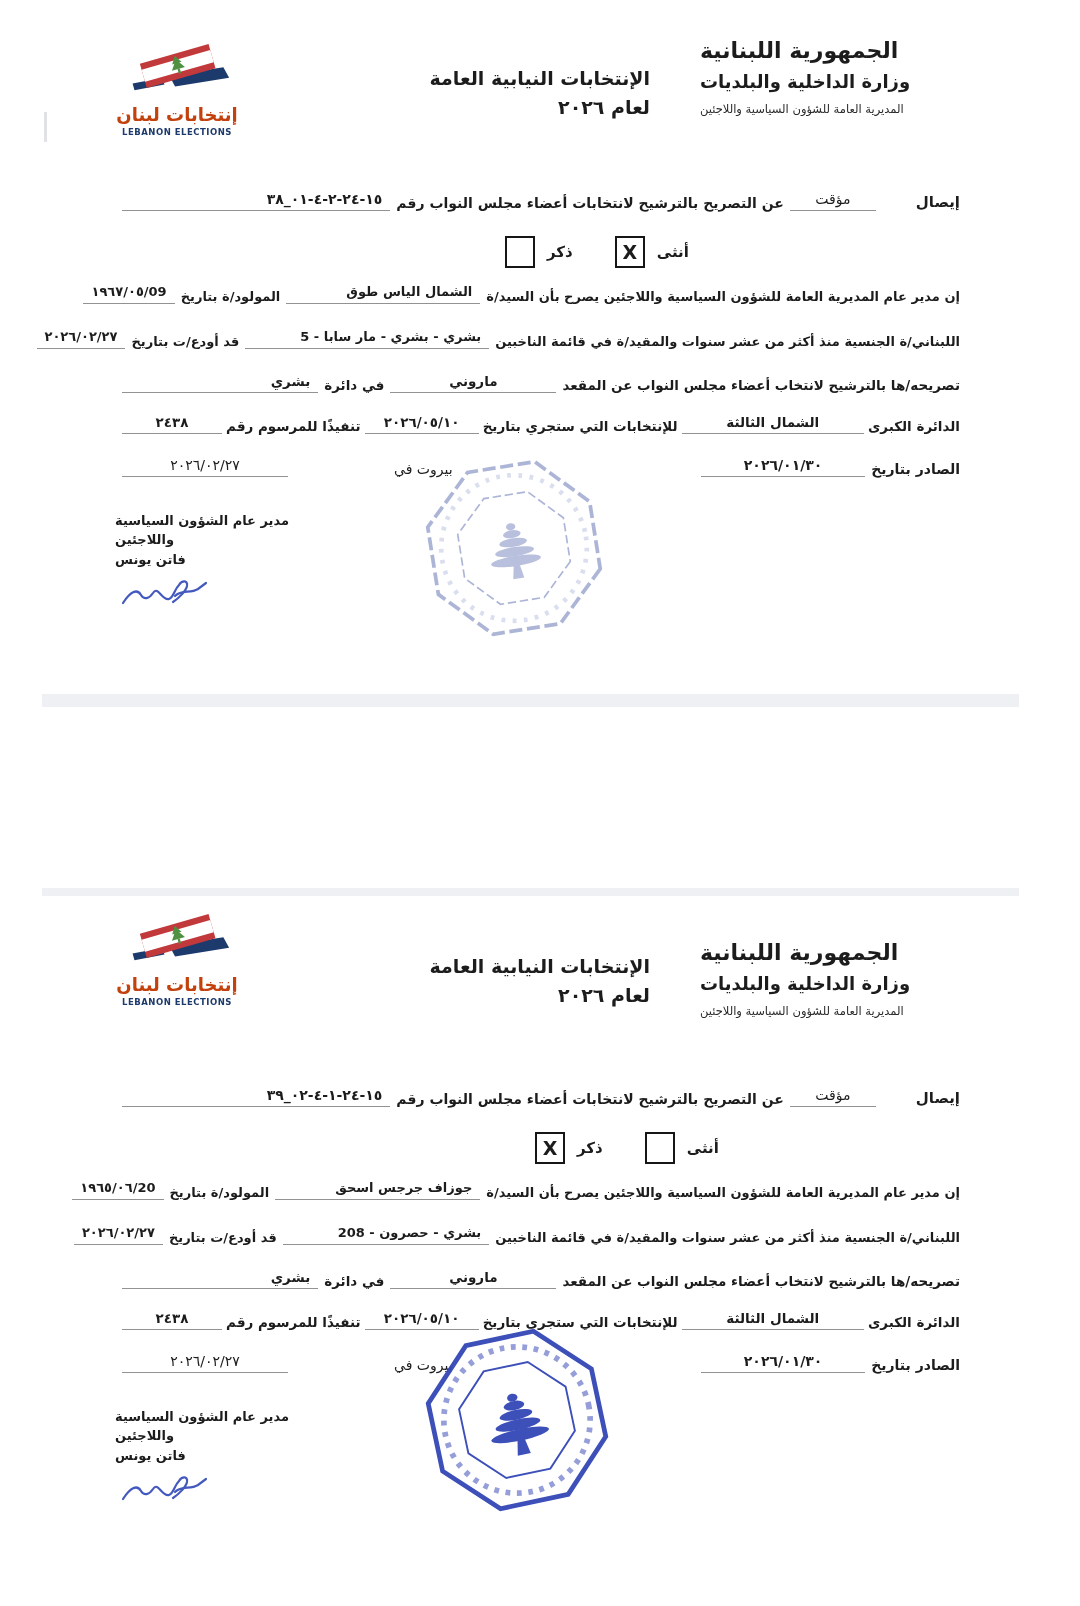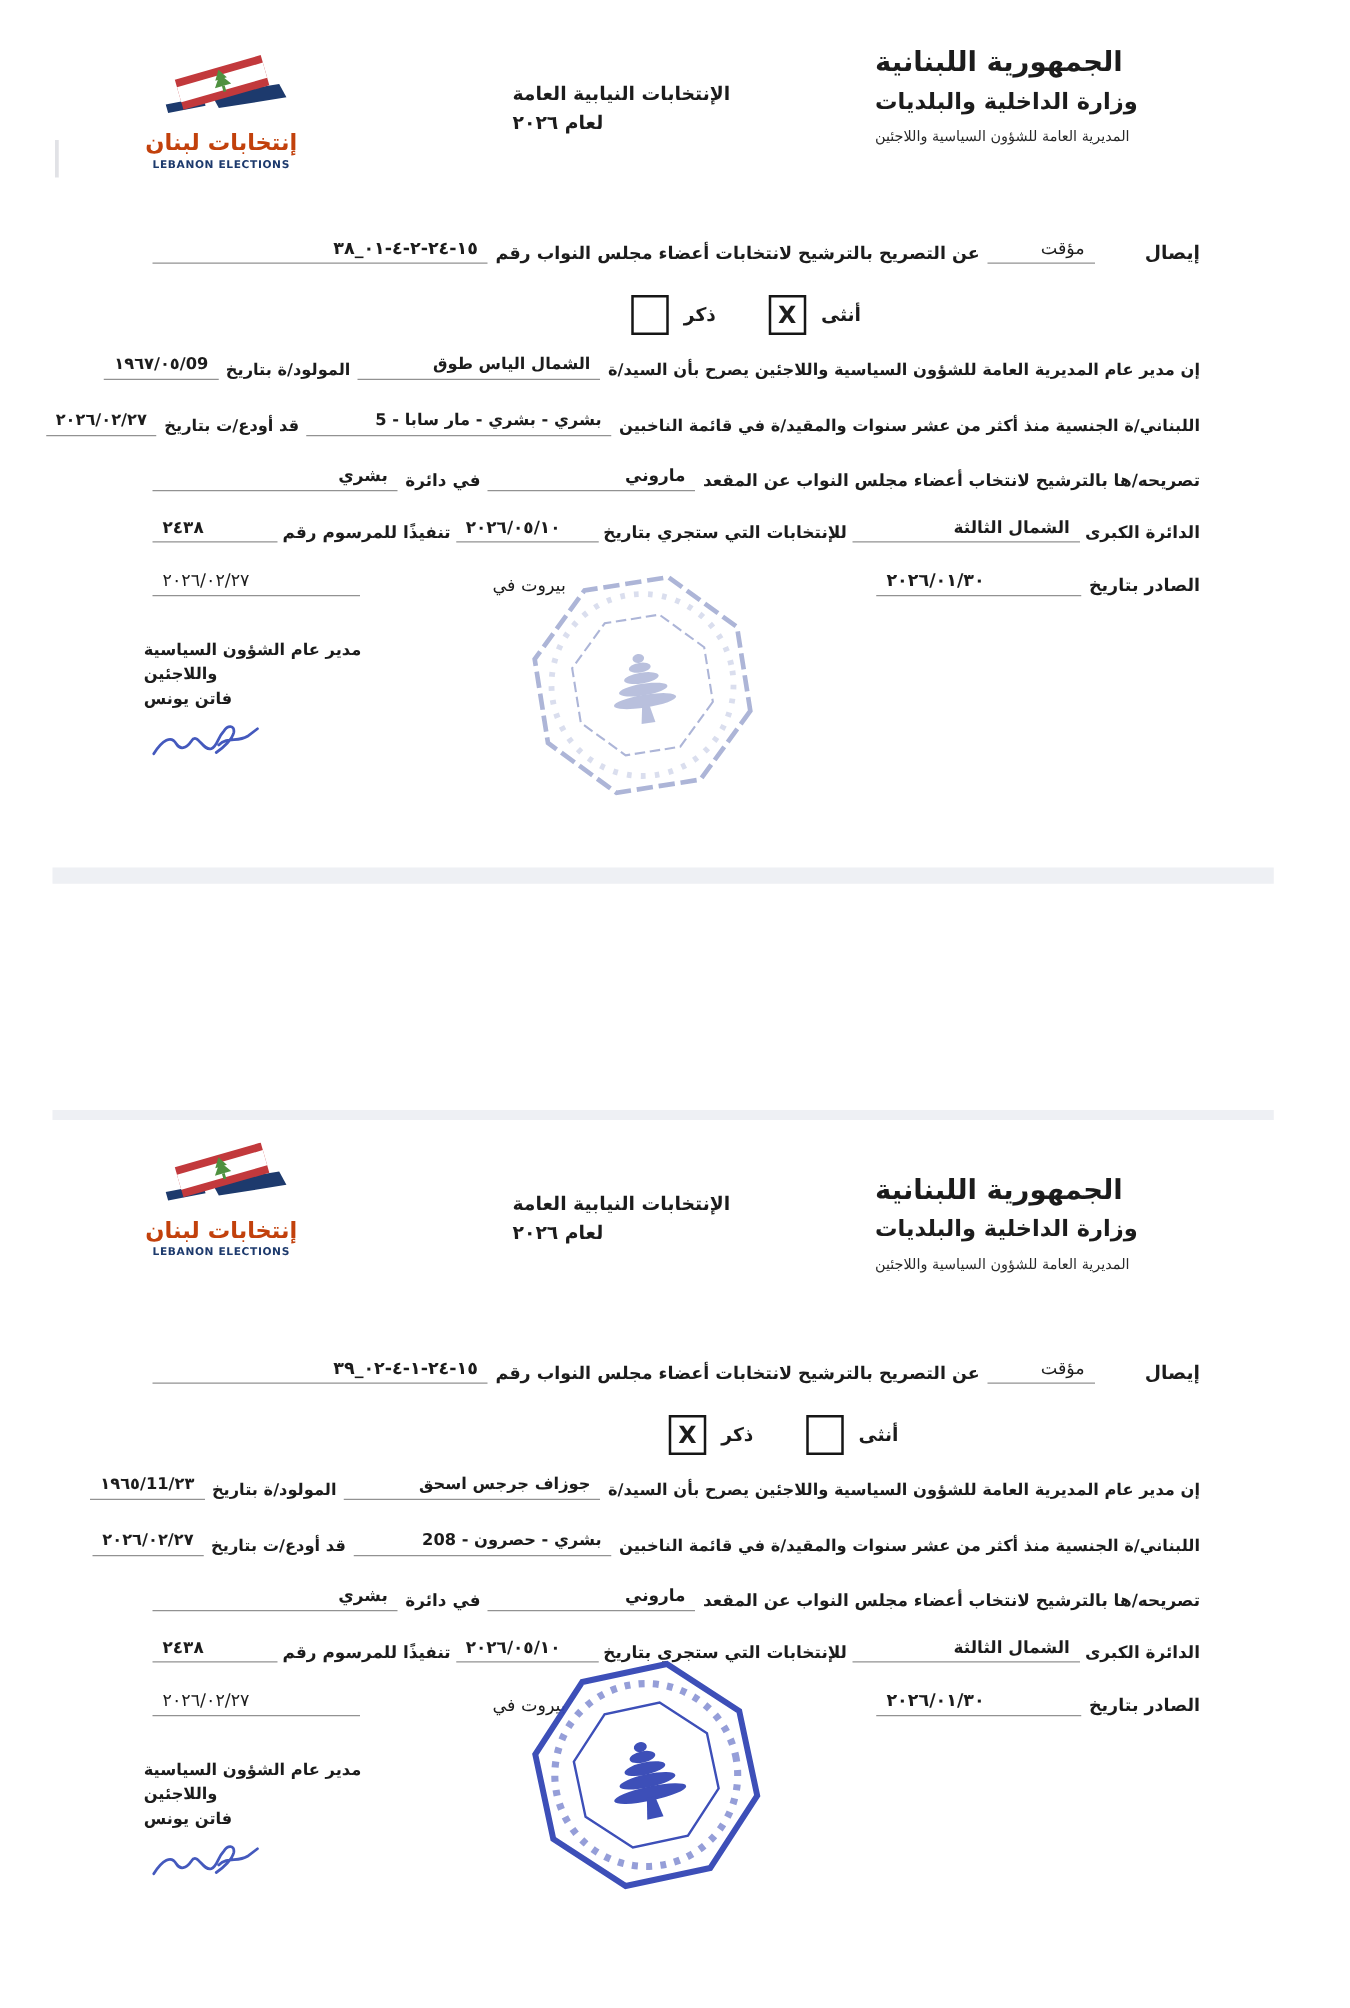--- a/index.html
+++ b/index.html
@@ -20,29 +20,29 @@
   
   .logo{position:absolute;left:116px;top:44px;width:122px;text-align:center;}
   #page2 .logo{top:18px;}
   .logo-ar{font-weight:700;font-size:18px;color:#c2410c;direction:rtl;line-height:1.1;margin-top:1px;}
   .logo-en{font-size:8.5px;font-weight:700;color:#1d3a6d;letter-spacing:.5px;margin-top:2px;}
   .hdr-right{position:absolute;right:40px;top:38px;width:340px;text-align:left;direction:rtl;}
   #page2 .hdr-right{top:44px;}
   .hr1{font-size:22px;font-weight:700;}
   .hr2{font-size:18px;font-weight:700;margin-top:8px;}
   .hr3{font-size:11.5px;font-weight:400;color:#2a2a2a;margin-top:10px;}
-  .hdr-center{position:absolute;left:410px;top:64px;width:250px;text-align:left;direction:rtl;
-    font-weight:700;font-size:15px;line-height:1.55;}
+  .hdr-center{position:absolute;left:400px;top:64px;width:250px;text-align:right;direction:rtl;
+    font-weight:700;font-size:19px;line-height:1.55;}
   #page2 .hdr-center{top:56px;}
 
   
   .row{position:absolute;left:122px;width:838px;direction:rtl;display:flex;
     align-items:flex-end;font-size:14px;font-weight:700;white-space:nowrap;gap:6px;}
   .row .lbl{font-weight:700;}
-  .fld{border-bottom:1.4px solid #929292;padding:0 8px 2px;min-height:17px;}
+  .fld{border-bottom:1.4px solid #929292;text-align:center;padding:0 8px 2px;min-height:17px;}
   .fld.grow{flex:1 1 auto;}
   .fld.right{text-align:right;}
   .r1{top:191px;}
   .r3{top:284px;font-size:13px;}
   .r4{top:329px;font-size:13px;}
   .r5{top:373px;font-size:13.5px;}
   .r6{top:414px;font-size:13.5px;justify-content:space-between;gap:4px;}
   .r7{top:457px;}
   .gender-row{position:absolute;left:505px;top:236px;display:flex;direction:rtl;
     align-items:center;gap:12px;font-size:15px;font-weight:700;}
@@ -214,21 +214,21 @@
     <span>أنثى</span>
     <span class="cb pair-gap"></span>
     <span>ذكر</span>
     <span class="cb">X</span>
   </div>
 
   <div class="row r3">
     <span class="lbl">إن مدير عام المديرية العامة للشؤون السياسية واللاجئين يصرح بأن السيد/ة</span>
     <span class="fld right grow" style="padding-left:60px">جوزاف جرجس اسحق</span>
     <span class="lbl">المولود/ة بتاريخ</span>
-    <span class="fld num" dir="ltr" style="width:92px">١٩٦٥/11/٢٣</span>
+    <span class="fld num" dir="ltr" style="width:92px">١٩٦٥/٠٦/20</span>
   </div>
 
   <div class="row r4">
     <span class="lbl">اللبناني/ة الجنسية منذ أكثر من عشر سنوات والمقيد/ة في قائمة الناخبين</span>
     <span class="fld right grow" style="padding-left:55px">بشري - حصرون - 208</span>
     <span class="lbl">قد أودع/ت بتاريخ</span>
     <span class="fld num" dir="ltr" style="width:92px">٢٠٢٦/٠٢/٢٧</span>
   </div>
 
   <div class="row r5">

